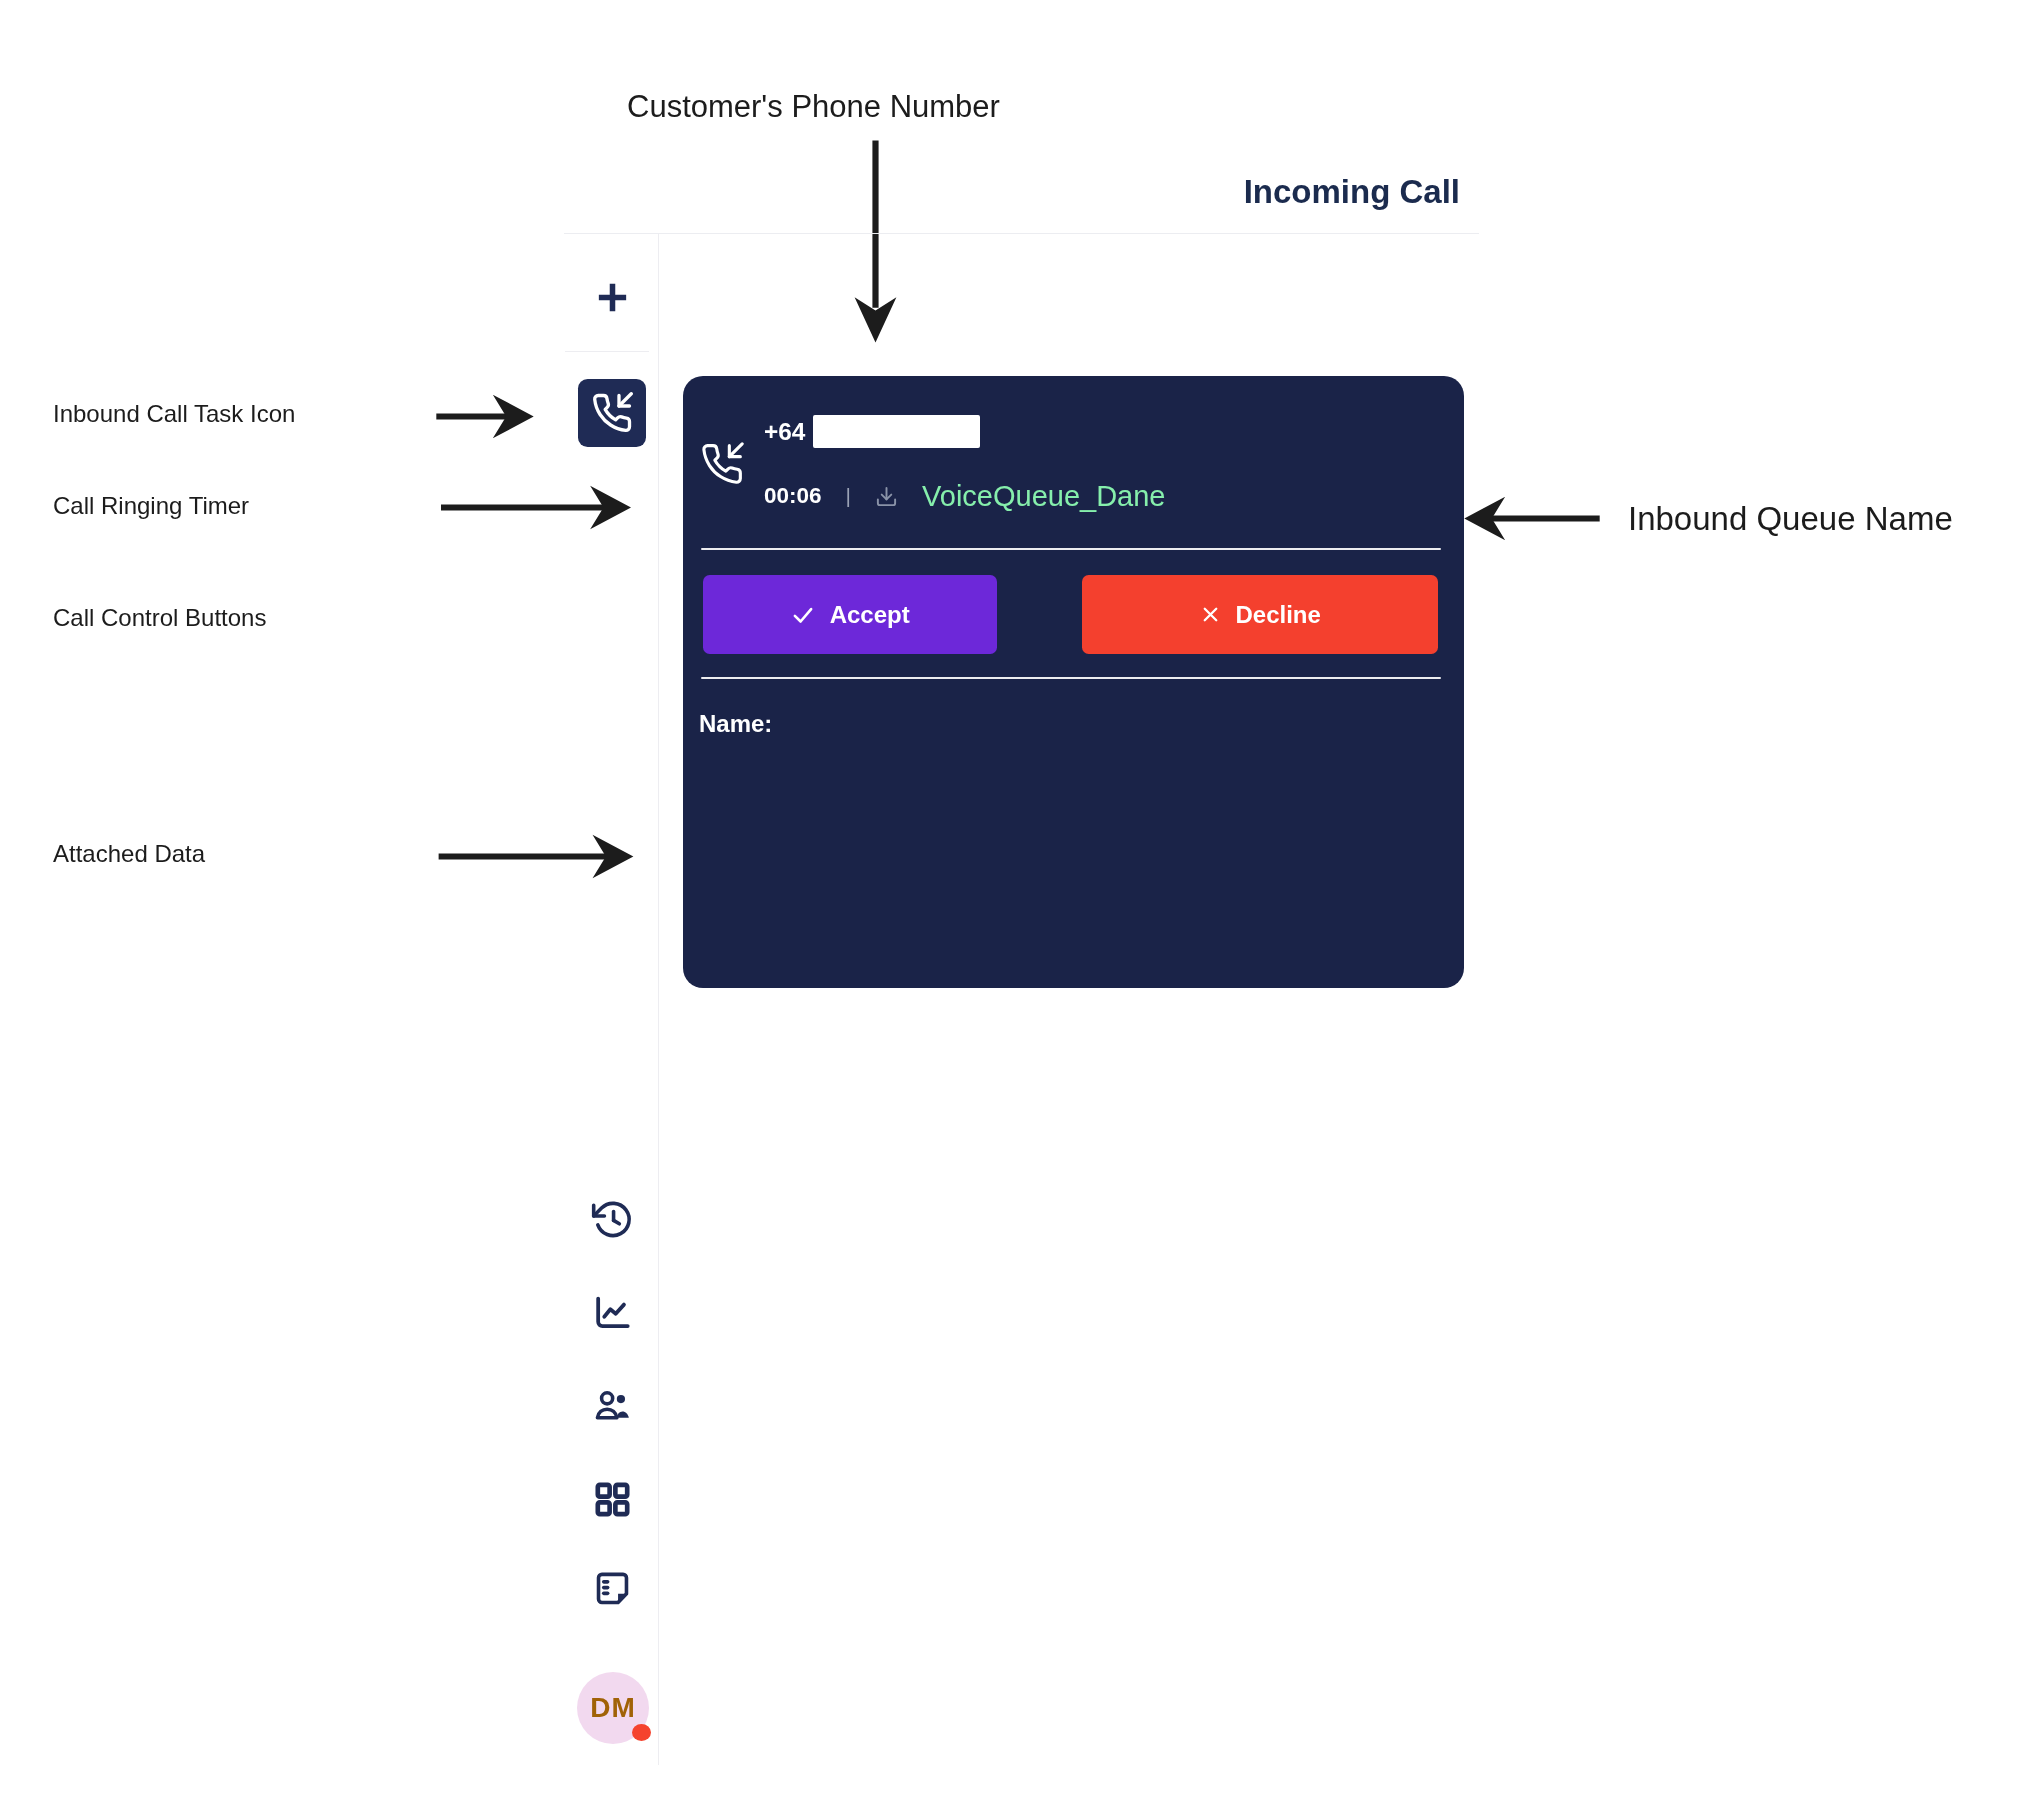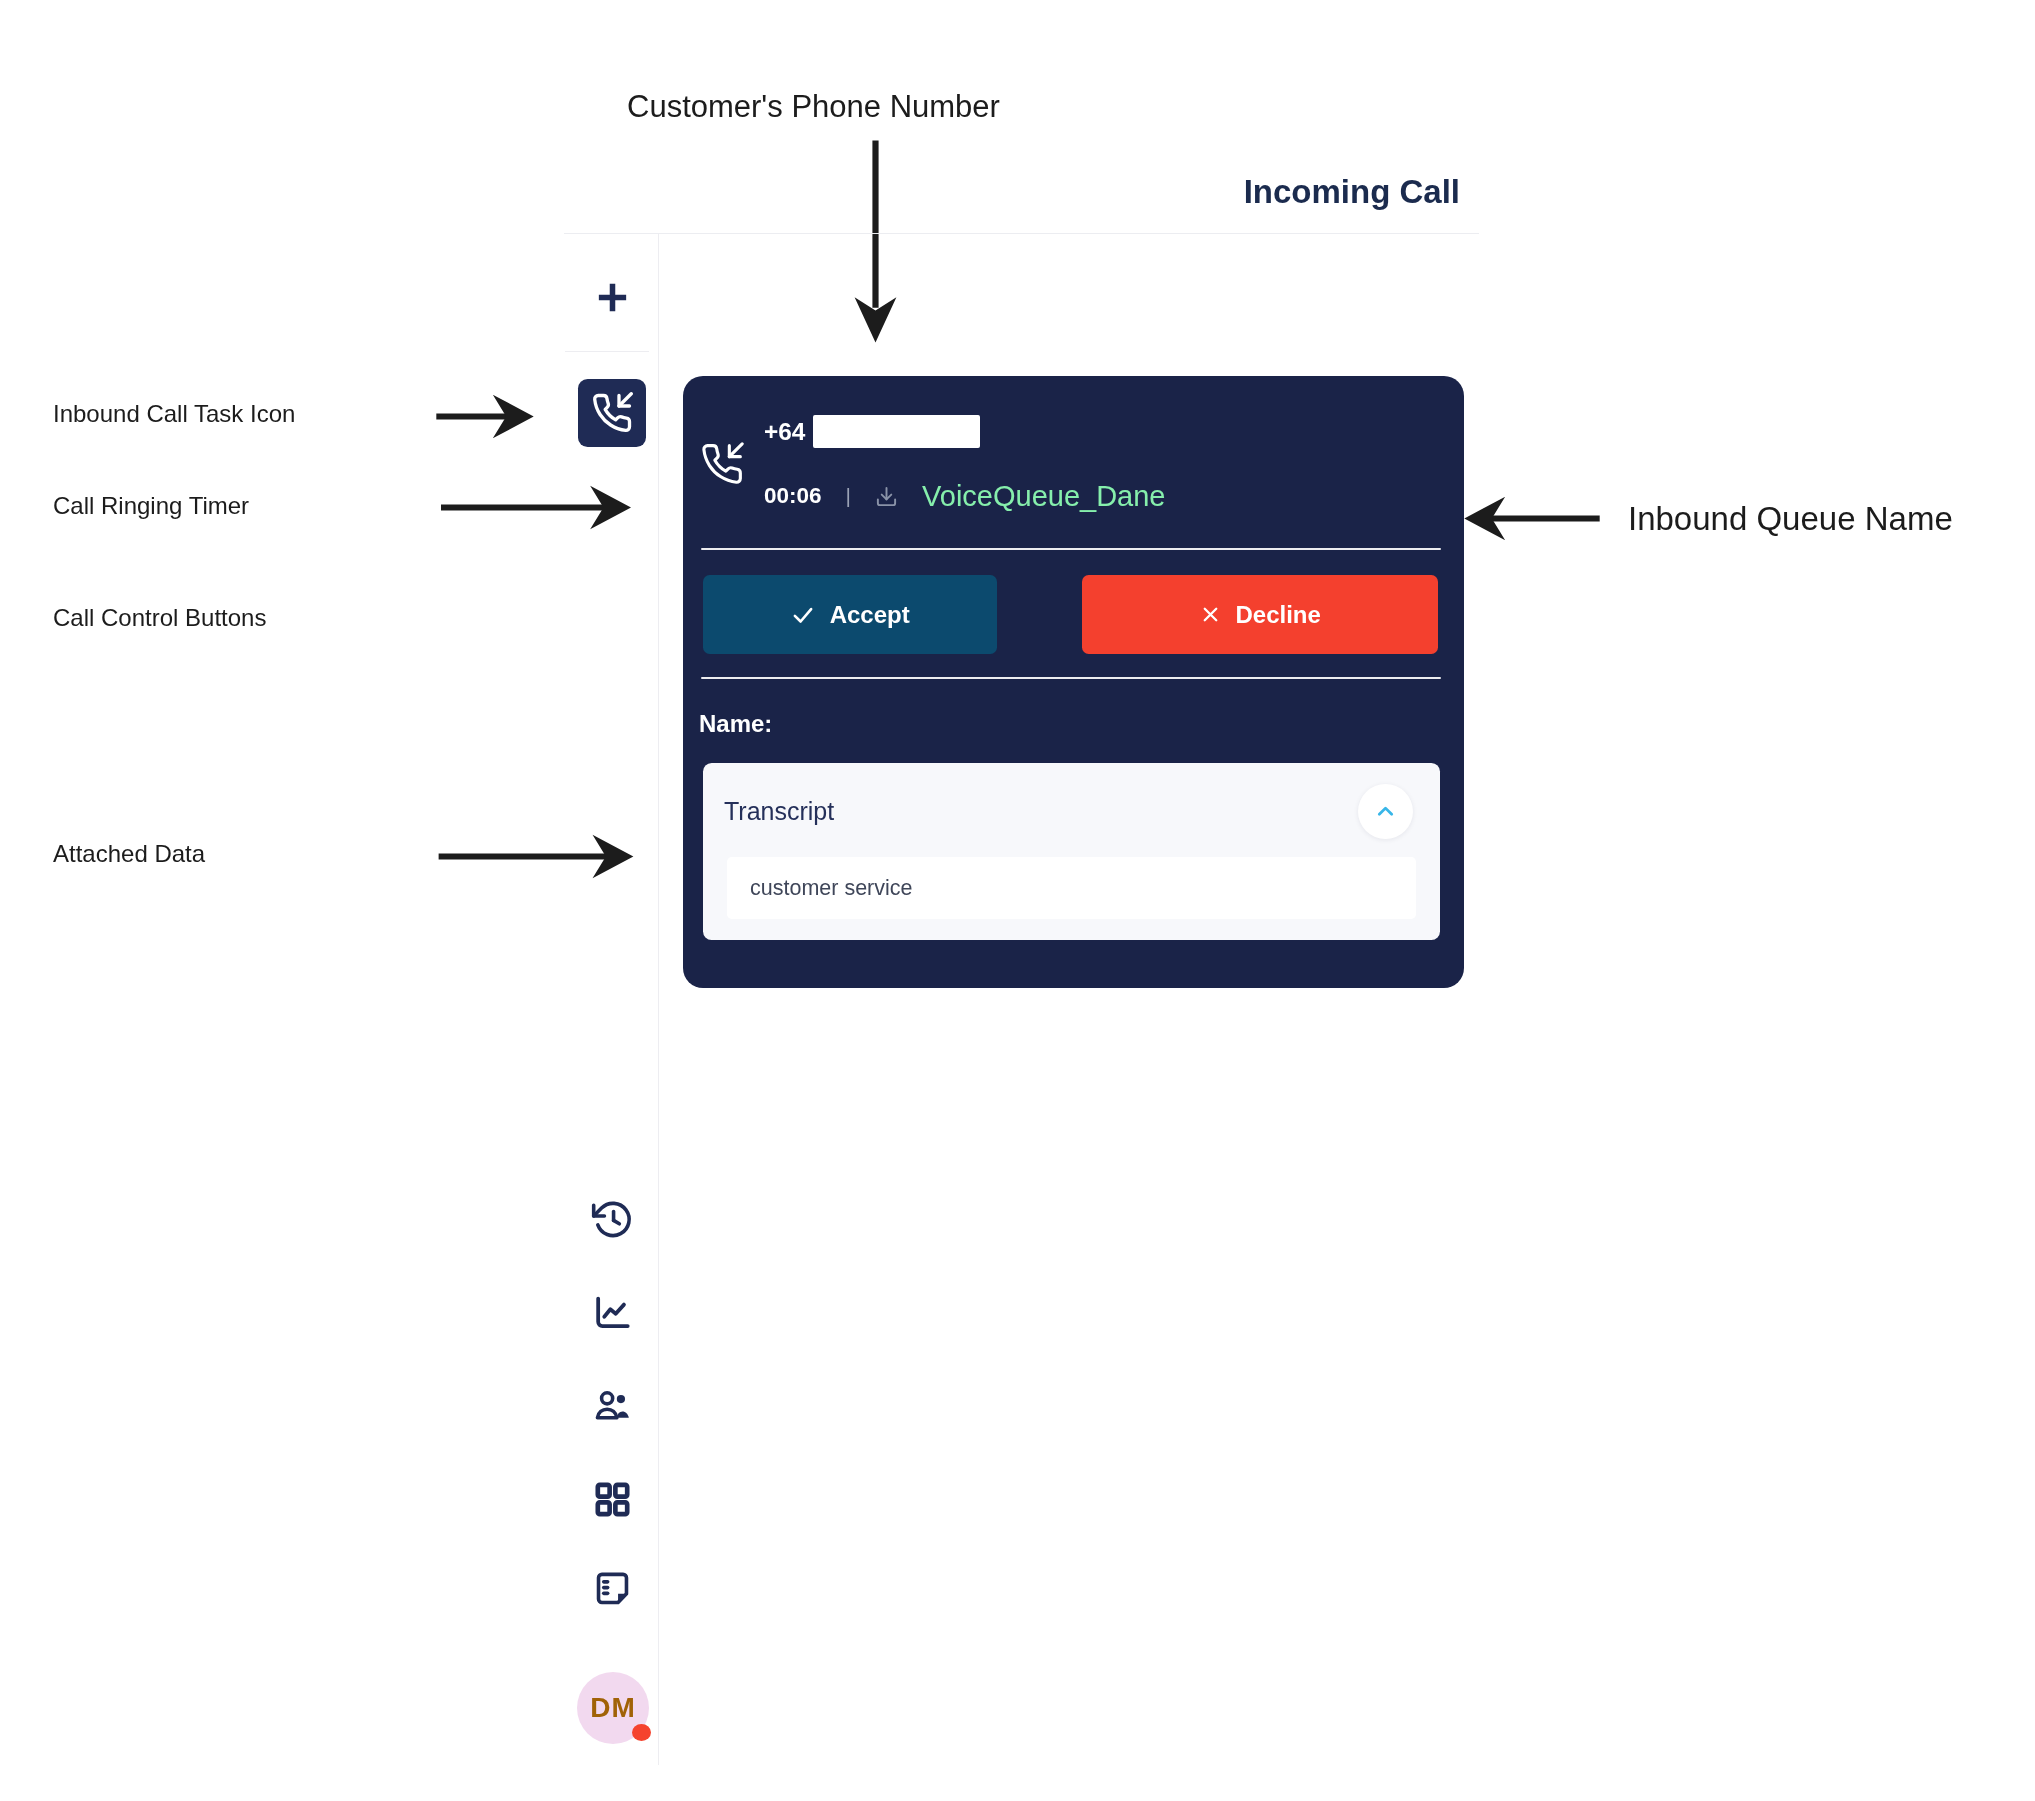--- a/index.html
+++ b/index.html
@@ -48,21 +48,21 @@
   .redaction-box{position:absolute;left:130px;top:39px;width:167px;height:33px;background:#ffffff;border-radius:1.9px;}
   .sub-row{position:absolute;left:81px;top:106px;height:28px;display:flex;align-items:center;gap:24px;}
   .timer{font-size:22.5px;font-weight:700;color:#ffffff;}
   .sep{font-size:21px;color:#9AA2B5;}
   .queue-name{font-size:29px;color:#86efac;}
   .card-divider{position:absolute;left:17.7px;width:740px;height:1.9px;background:rgba(255,255,255,0.92);border-radius:1px;}
   .div1{top:172px;} .div2{top:301px;}
   .btn{position:absolute;top:199px;height:79px;border:none;border-radius:6.7px;display:flex;
        align-items:center;justify-content:center;gap:13.4px;color:#ffffff;font-size:24px;font-weight:700;
        font-family:inherit;cursor:pointer;}
-  .btn-accept{left:20px;width:294px;background:#0c4a6e;}
+  .btn-accept{left:20px;width:294px;background:#6d28d9;}
   .btn-decline{left:399px;width:356px;background:#F4402E;}
   .name-label{position:absolute;left:16px;top:334px;font-size:24px;font-weight:700;color:#ffffff;}
   .attached-panel{position:absolute;left:20px;top:387px;width:737px;height:177px;background:#F7F8FB;
                   border-radius:8.6px;}
   .panel-title{position:absolute;left:21px;top:34px;font-size:25px;color:#25305A;}
   .chevron-btn{position:absolute;left:655px;top:21px;width:55px;height:55px;border-radius:50%;
                background:#ffffff;display:flex;align-items:center;justify-content:center;
                box-shadow:0 1px 4.8px rgba(20,30,70,0.08);border:none;cursor:pointer;}
   .panel-input{position:absolute;left:24px;top:94px;width:689px;height:62px;background:#ffffff;
                border-radius:4.8px;display:flex;align-items:center;padding-left:23px;box-sizing:border-box;
@@ -206,26 +206,17 @@
       <svg width="23" height="23" viewBox="0 0 24 24" fill="none" stroke="#ffffff" stroke-width="2.4" stroke-linecap="round">
         <path d="M6 6l12 12M18 6L6 18"></path>
       </svg>
       <span>Decline</span>
     </button>
 
     <div class="card-divider div2"></div>
 
     <div class="name-label">Name:</div>
 
-    <div class="attached-panel">
-      <div class="panel-title">Transcript</div>
-      <button class="chevron-btn">
-        <svg width="27" height="27" viewBox="0 0 24 24" fill="none" stroke="#38B6E8" stroke-width="2.5" stroke-linecap="round" stroke-linejoin="round">
-          <polyline points="6.5 14.5 12 9 17.5 14.5"></polyline>
-        </svg>
-      </button>
-      <div class="panel-input">customer service</div>
-    </div>
 
   </div>
 
 </div>
 
 
 </body></html>

